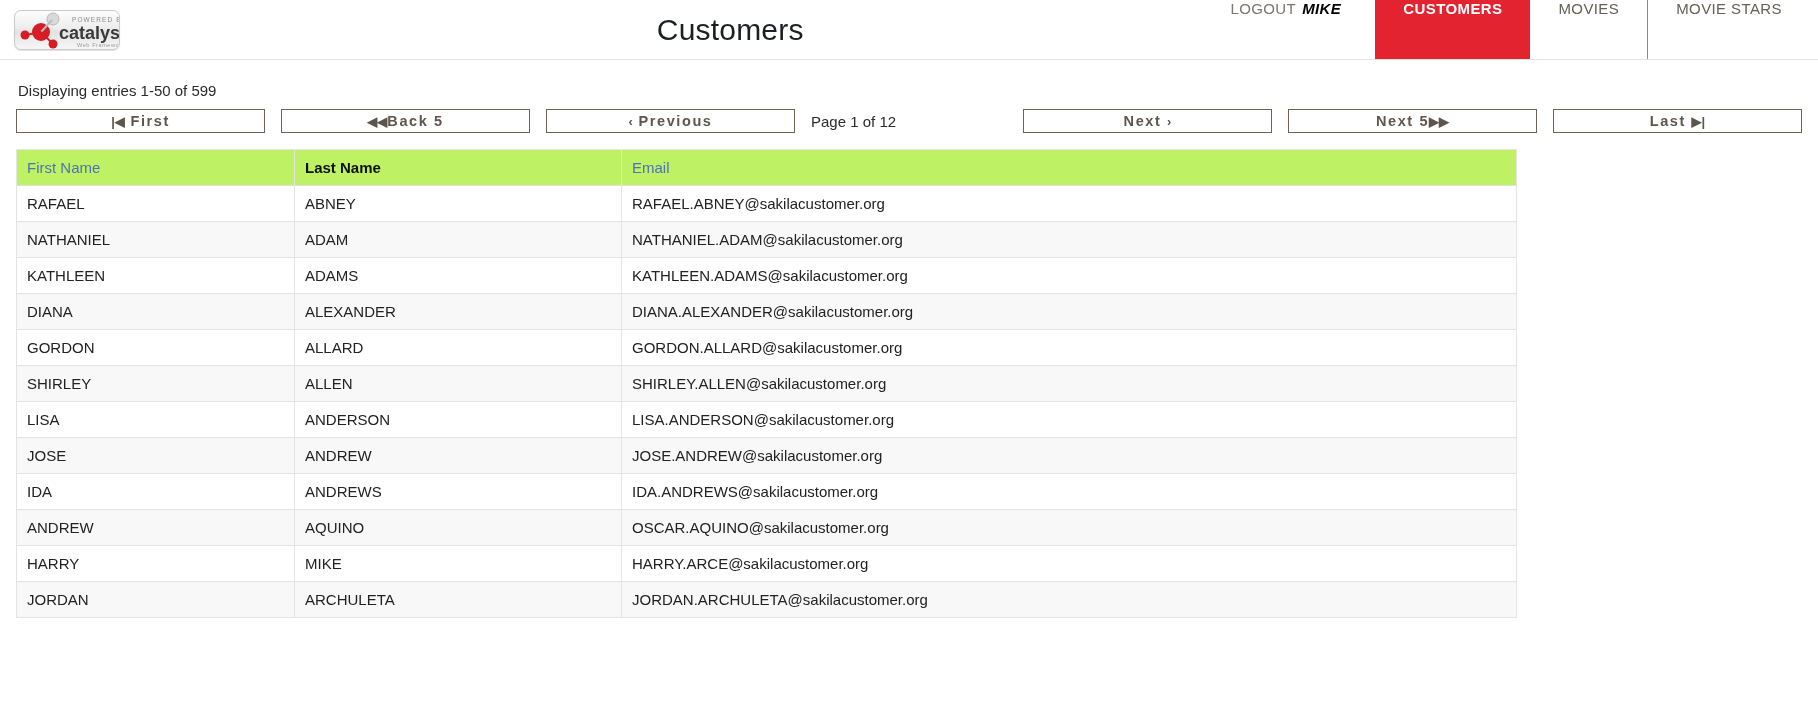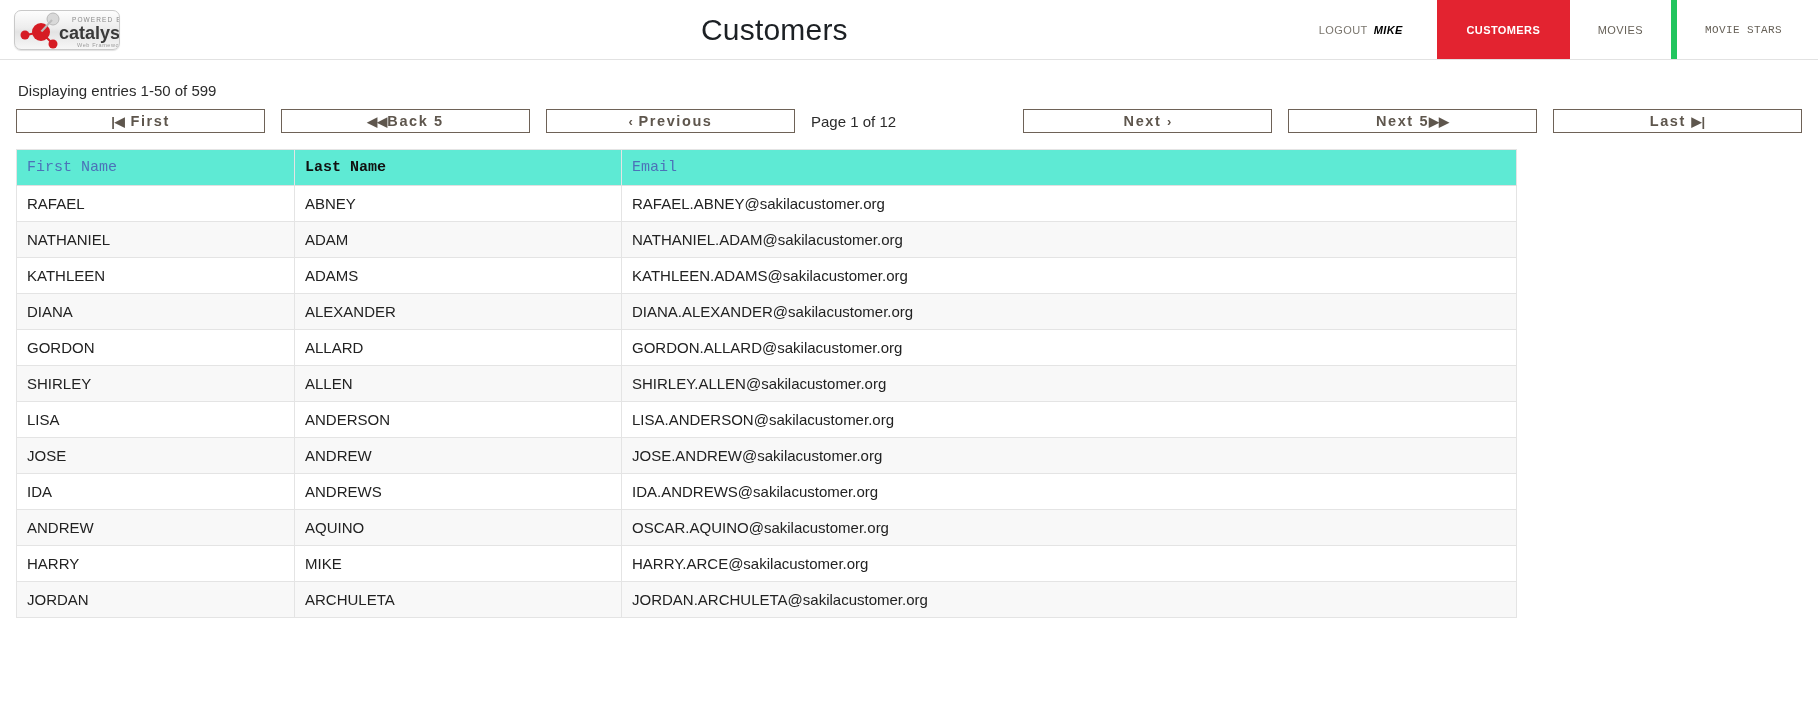--- a/index.html
+++ b/index.html
@@ -46,40 +46,40 @@
     font-weight: 400;
     letter-spacing: .2px;
     white-space: nowrap;
   }
 
   .nav {
     display: flex; align-items: stretch;
     flex: 0 0 auto;
   }
   .nav-item {
-    display: flex; align-items: center; justify-content: center;
+    display: flex; align-items: flex-start; justify-content: center;
     padding: 0 28px;
-    font-size: 11px;
+    font-size: 15px;
     letter-spacing: .4px;
     color: #666057;
     text-transform: uppercase;
     white-space: nowrap;
     cursor: pointer;
     background: transparent;
     text-decoration: none;
   }
   .nav-item.logout { color: #7a756d; padding: 0 34px 0 30px; }
   .nav-item.logout b { color: #000000; font-weight: bold; margin-left: 6px; font-style: italic; }
   .nav-item.active {
     background: #e32330;
     color: #ffffff;
     font-weight: bold;
     min-width: 133px;
   }
-  .nav-item.bordered { border-left: 6px solid #22c55e; font-family: Liberation Mono, monospace; }
+  .nav-item.bordered { border-left: 1px solid #22c55e; }
   .nav-item.last { padding-right: 36px; }
 
   
   .content { padding: 0 16px; }
 
   .entries {
     font-size: 15px;
     color: #2b2b2b;
     padding: 22px 0 10px 2px;
   }
@@ -126,23 +126,22 @@
     text-align: left;
     font-weight: normal;
     font-size: 15px;
     color: #222222;
     padding: 9px 10px 9px 10px;
     height: 34px;
     overflow: hidden;
     white-space: nowrap;
   }
   table.grid thead th {
-    background: #5eead4;
+    background: #bef264;
     border-bottom: 1px solid #e0e0e0;
-    font-family: Liberation Mono, monospace;
   }
   th .hlink { color: #4c72b8; cursor: pointer; text-decoration: none; font-size: 15px; }
   th .hcur  { color: #111111; font-weight: bold; font-size: 15px; }
   table.grid tbody tr:nth-child(odd)  { background: #ffffff; }
   table.grid tbody tr:nth-child(even) { background: #f8f8f8; }
   .c1 { width: 278px; }
   .c2 { width: 327px; }
   .c3 { width: 895px; }
 </style>
 </head>

